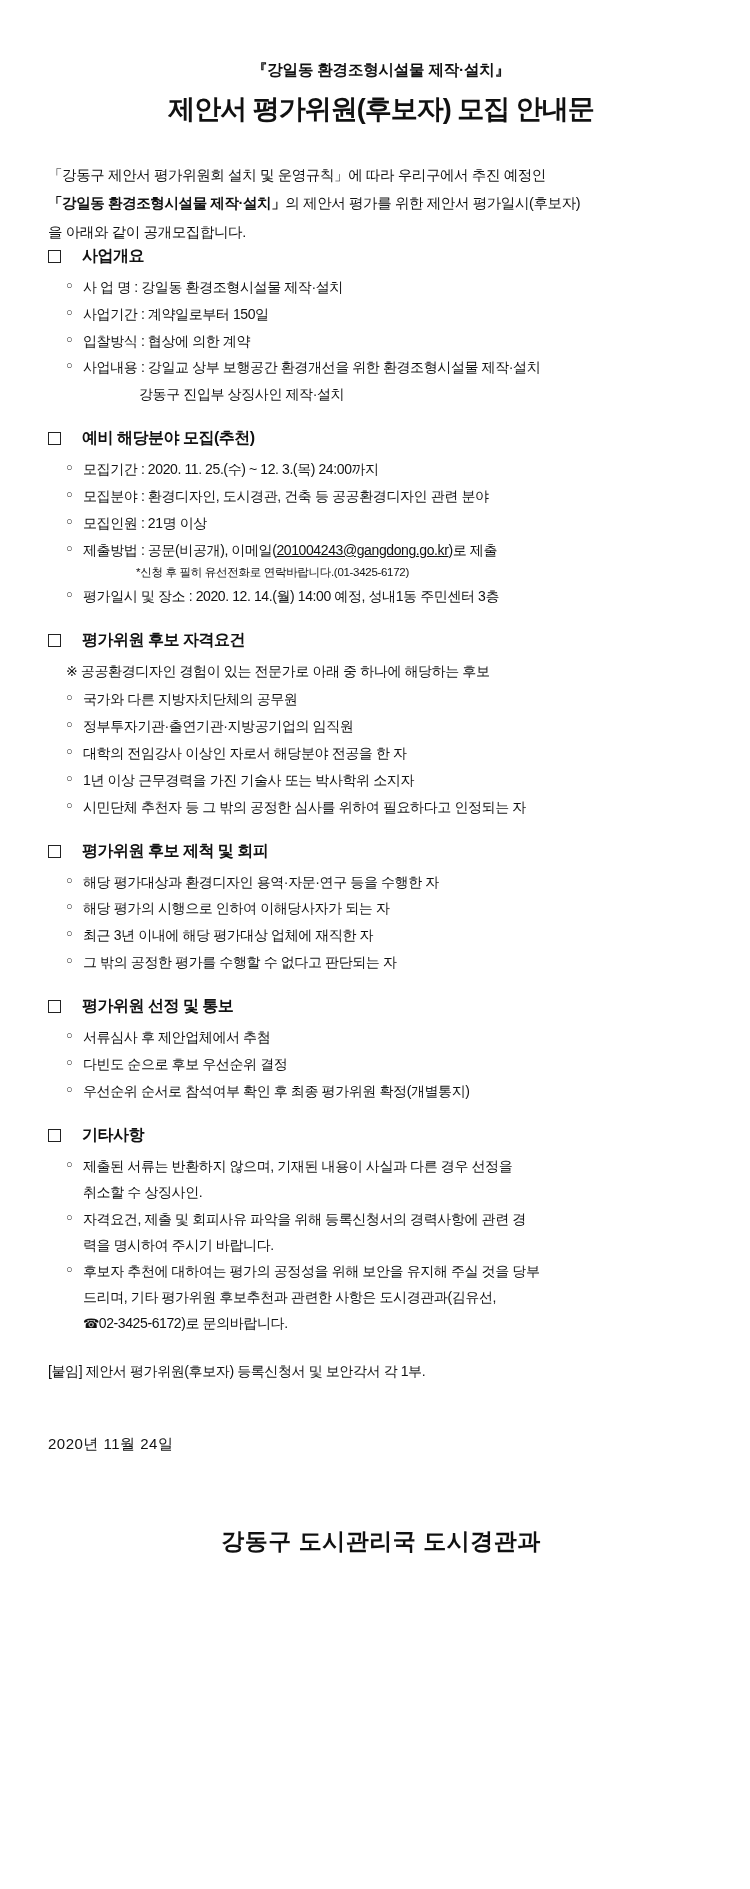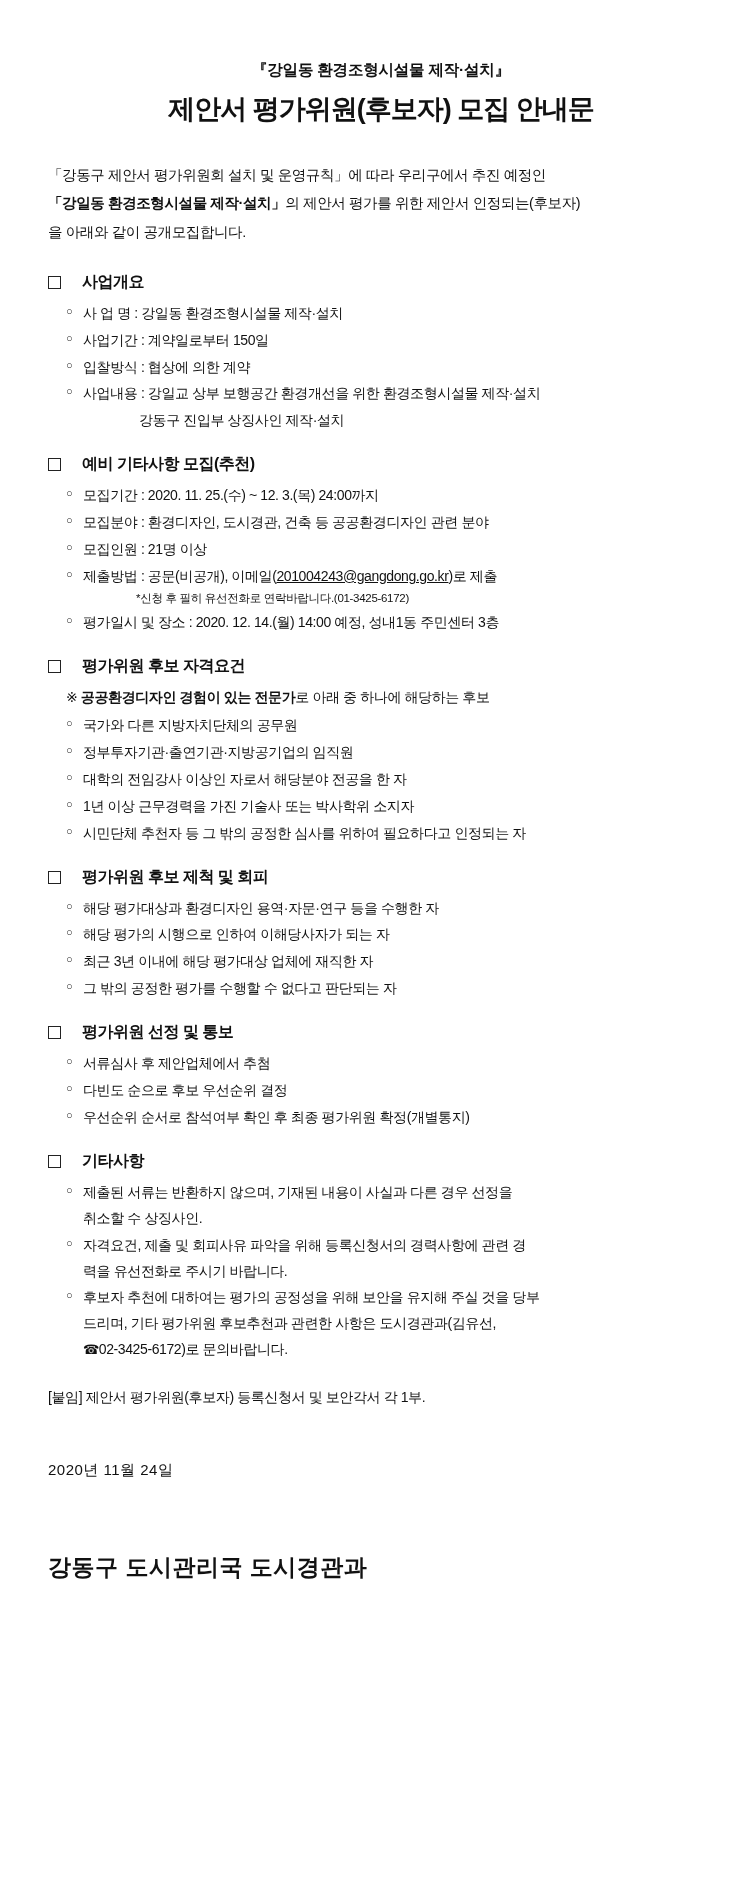--- a/index.html
+++ b/index.html
@@ -35,21 +35,20 @@
     font-size: 27px;
     font-weight: bold;
     letter-spacing: -1px;
   }
 
   
   .intro {
     font-size: 14.5px;
     line-height: 1.95;
     letter-spacing: -0.4px;
-    margin-bottom: 26px;
   }
   .intro .b { font-weight: bold; }
 
   
   .section { margin-bottom: 20px; }
   .section-head {
     display: flex;
     align-items: center;
     gap: 21px;
     margin-bottom: 8px;
@@ -100,57 +99,58 @@
     letter-spacing: -0.4px;
     padding-left: 73px;
   }
   .note-line {
     font-size: 14px;
     line-height: 1.85;
     letter-spacing: -0.4px;
     padding-left: 0px;
     margin-bottom: 2px;
   }
-  .note-line .b { font-weight: bold; margin-top: 11px; }
+  .note-line .b { font-weight: normal; margin-top: 11px; }
 
   
   .attachment {
     font-size: 14px;
     letter-spacing: -0.4px;
     margin-top: 26px;
     margin-bottom: 54px;
   }
   .doc-date {
     text-align: left;
     font-size: 15px;
     letter-spacing: 0.5px;
     margin-bottom: 72px;
   }
   .doc-issuer {
+    text-align: center;
     font-size: 23px;
     font-weight: bold;
     letter-spacing: 0.5px;
     margin-bottom: 40px;
   }
   .phone-glyph { font-size: 13px; }
 </style>
 </head>
 <body>
 
 <div class="page">
 
   <div class="doc-header">
     <div class="doc-subtitle">『강일동 환경조형시설물 제작·설치』</div>
     <div class="doc-title">제안서 평가위원(후보자) 모집 안내문</div>
   </div>
 
   <div class="intro">
     <div><span>「강동구 제안서 평가위원회 설치 및 운영규칙」에 따라 우리구에서 추진 예정인</span></div>
     <div>
-      <span class="b">「강일동 환경조형시설물 제작·설치」</span><span>의 제안서 평가를 위한 제안서 인정되는(후보자)</span>
+      <span class="b">「강일동 환경조형시설물 제작·설치」</span><span>의 제안서 평가를 위한 제안서 평가일시(후보자)</span>
     </div>
     <div><span>을 아래와 같이 공개모집합니다.</span></div>
   </div>
 
   <div class="section">
     <div class="section-head">
       <span class="checkbox"></span>
       <span class="section-title">사업개요</span>
     </div>
     <div class="items">
@@ -170,21 +170,21 @@
         <span class="bullet">○</span>
         <span class="item-text">사업내용 : 강일교 상부 보행공간 환경개선을 위한 환경조형시설물 제작·설치</span>
       </div>
       <div class="cont-line">강동구 진입부 상징사인 제작·설치</div>
     </div>
   </div>
 
   <div class="section">
     <div class="section-head">
       <span class="checkbox"></span>
-      <span class="section-title">예비 기타사항 모집(추천)</span>
+      <span class="section-title">예비 해당분야 모집(추천)</span>
     </div>
     <div class="items">
       <div class="item">
         <span class="bullet">○</span>
         <span class="item-text">모집기간 : 2020. 11. 25.(수) ~ 12. 3.(목) 24:00까지</span>
       </div>
       <div class="item">
         <span class="bullet">○</span>
         <span class="item-text">모집분야 : 환경디자인, 도시경관, 건축 등 공공환경디자인 관련 분야</span>
       </div>
@@ -290,21 +290,21 @@
         <span class="bullet">○</span>
         <span class="item-text">
           <span>제출된 서류는 반환하지 않으며, 기재된 내용이 사실과 다른 경우 선정을</span><br>
           <span>취소할 수 상징사인.</span>
         </span>
       </div>
       <div class="item">
         <span class="bullet">○</span>
         <span class="item-text">
           <span>자격요건, 제출 및 회피사유 파악을 위해 등록신청서의 경력사항에 관련 경</span><br>
-          <span>력을 유선전화로 주시기 바랍니다.</span>
+          <span>력을 명시하여 주시기 바랍니다.</span>
         </span>
       </div>
       <div class="item">
         <span class="bullet">○</span>
         <span class="item-text">
           <span>후보자 추천에 대하여는 평가의 공정성을 위해 보안을 유지해 주실 것을 당부</span><br>
           <span>드리며, 기타 평가위원 후보추천과 관련한 사항은 도시경관과(김유선,</span><br>
           <span class="phone-glyph">☎</span><span>02-3425-6172</span><span>)로 문의바랍니다.</span>
         </span>
       </div>

